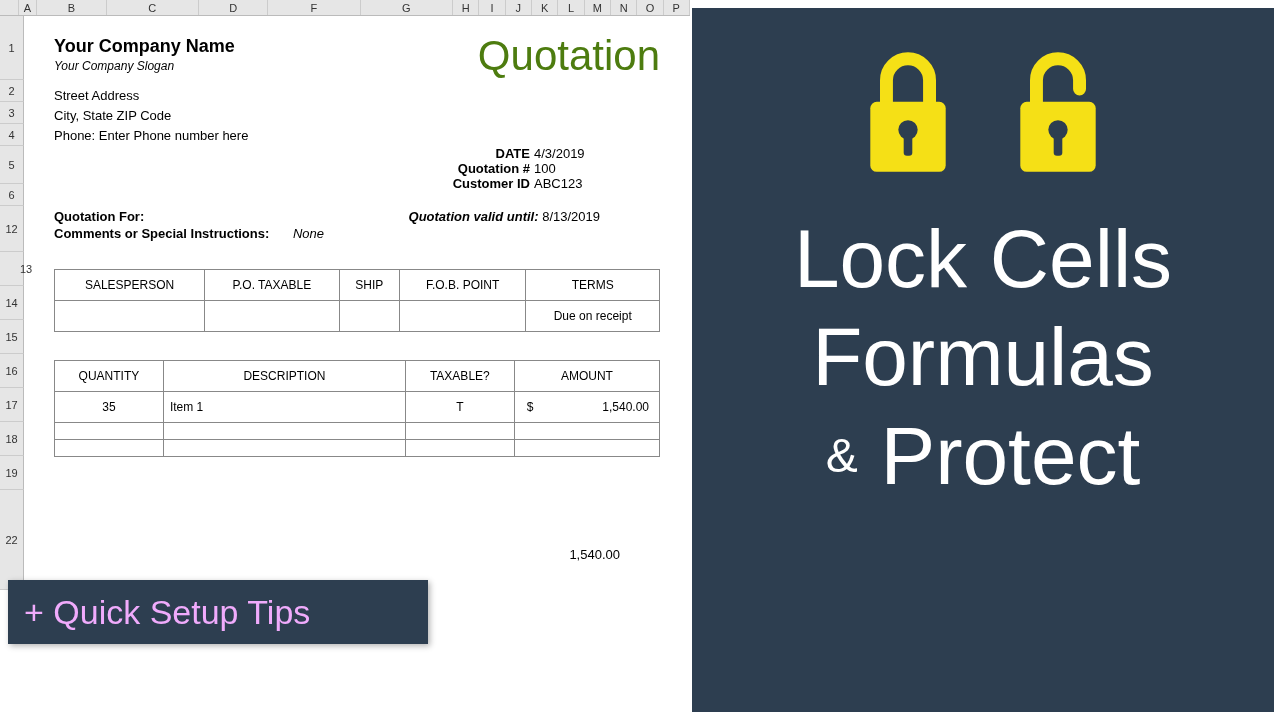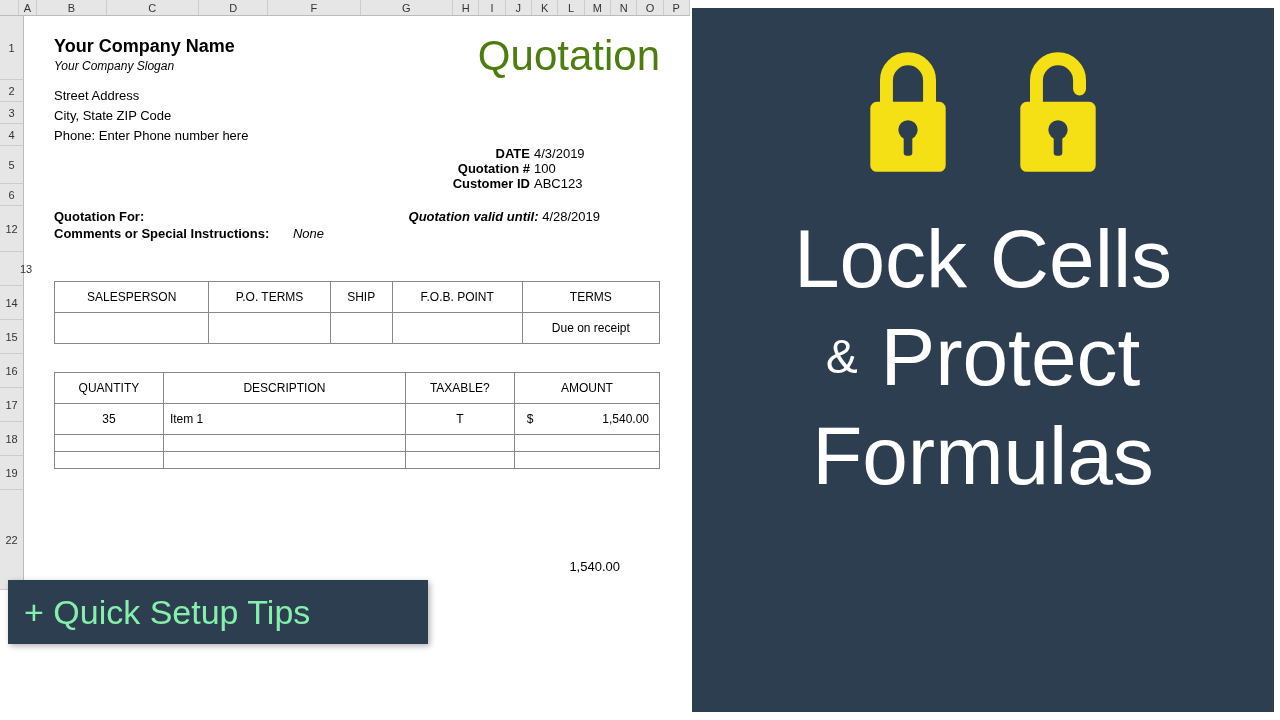--- a/index.html
+++ b/index.html
@@ -65,41 +65,41 @@
   .left-block div { line-height: 20px; }
   .quote-for { margin-top: 18px; display: flex; justify-content: space-between; font-size: 13px;}
   .quote-for .lbl { font-weight: bold; }
   .quote-valid .lbl { font-style: italic; }
   .comments-row { margin-top: 2px; font-size: 13px;}
   .comments-row .lbl { font-weight: bold; }
   .comments-row .val { font-style: italic; margin-left: 20px; }
   table.grid {
     border-collapse: collapse;
     width: 100%;
-    margin-top: 40px;
+    margin-top: 28px;
     font-size: 12px;
   }
   table.grid th, table.grid td {
     border: 1px solid #888;
     padding: 8px 6px;
     text-align: center;
   }
   table.grid th { font-weight: normal; }
   table.items td.desc { text-align: left; }
   table.items td.amount { text-align: right; padding-right: 10px;}
   .dollar { float: left; padding-left: 6px;}
   .totals { margin-top: 90px; text-align: right; padding-right: 40px; font-size: 13px;}
   .tips-banner {
     position: absolute;
     left: 8px;
     top: 580px;
     width: 420px;
     height: 64px;
     background: #2d3e50;
-    color: #86efac;
+    color: #f0abfc;
     font-size: 34px;
     display: flex;
     align-items: center;
     padding-left: 16px;
     box-shadow: 2px 2px 6px rgba(0,0,0,0.3);
   }
   .right-panel {
     position: absolute;
     left: 692px;
     top: 8px;
@@ -182,32 +182,32 @@
       </div>
       <div class="info-right" style="margin-right:60px;">
         <div><span class="lbl">DATE</span><span class="val">4/3/2019</span></div>
         <div><span class="lbl">Quotation #</span><span class="val">100</span></div>
         <div><span class="lbl">Customer ID</span><span class="val">ABC123</span></div>
       </div>
     </div>
 
     <div class="quote-for">
       <div><span class="lbl">Quotation For:</span></div>
-      <div class="quote-valid" style="margin-right:60px;"><span class="lbl">Quotation valid until:</span> <span>4/28/2019</span></div>
+      <div class="quote-valid" style="margin-right:60px;"><span class="lbl">Quotation valid until:</span> <span>8/13/2019</span></div>
     </div>
     <div class="comments-row">
       <span class="lbl">Comments or Special Instructions:</span>
       <span class="val">None</span>
     </div>
 
     <table class="grid">
       <tbody>
           <tr id="t1-headers">
             <th>SALESPERSON</th>
-            <th>P.O. TERMS</th>
+            <th>P.O. TAXABLE</th>
             <th>SHIP</th>
             <th>F.O.B. POINT</th>
             <th>TERMS</th>
           </tr>
       <tr id="t1-row">
             <td></td>
             <td></td>
             <td></td>
             <td></td>
             <td>Due on receipt</td>
@@ -270,16 +270,16 @@
     </svg>
     <svg class="lock-svg" viewBox="0 0 100 130">
       <path d="M30 50 V30 a20 20 0 0 1 40 0 V38" fill="none" stroke="#f5e016" stroke-width="12" stroke-linecap="round"></path>
       <rect x="15" y="50" width="70" height="65" rx="6" fill="#f5e016"></rect>
       <circle cx="50" cy="76" r="9" fill="#2d3e50"></circle>
       <rect x="46" y="80" width="8" height="20" rx="3" fill="#2d3e50"></rect>
     </svg>
   </div>
   <div class="panel-text">
     <div>Lock Cells</div>
+    <div>Formulas</div>
     <div><span class="amp">&amp;</span> <span>Protect</span></div>
-    <div>Formulas</div>
   </div>
 </div>
 
 </body></html>

